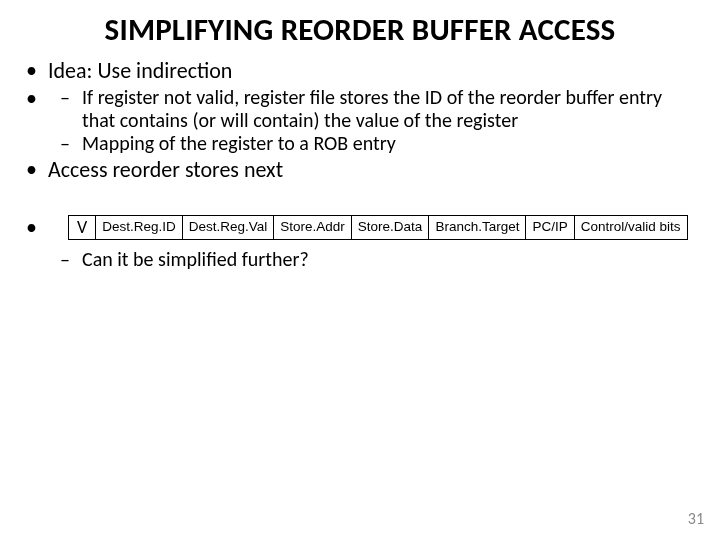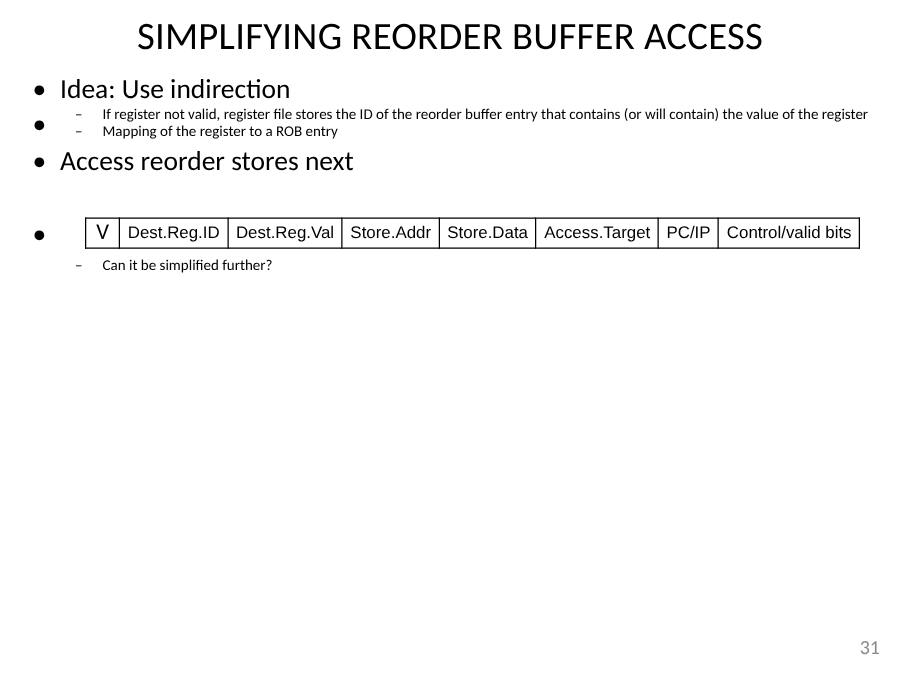--- a/index.html
+++ b/index.html
@@ -1,23 +1,23 @@
 <!DOCTYPE html>
 <html><head>
 <meta charset="utf-8">
 <style>
   * { box-sizing: border-box; margin: 0; padding: 0; }
   html, body { width: 720px; height: 540px; background: #fff; font-family: Calibri, "Segoe UI", Arial, sans-serif; color: #000; }
   .slide { width: 720px; height: 540px; position: relative; padding: 8px 22px 0 22px; }
-  .title { font-size: 31px; font-weight: 400; letter-spacing: 0.2px; text-align: center; margin-top: 2px; margin-bottom: 10px; }
+  .title { font-size: 31px; font-weight: 700; letter-spacing: 0.2px; text-align: center; margin-top: 2px; margin-bottom: 10px; }
   ul.lvl1 { list-style: none; padding-left: 26px; }
   ul.lvl1 > li { font-size: 22px; line-height: 1.18; margin-bottom: 0px; position: relative; }
   ul.lvl1 > li::before { content: "•"; position: absolute; left: -22px; top: 0; }
   ul.lvl2 { list-style: none; padding-left: 34px; margin-top: 2px; margin-bottom: 2px; }
-  ul.lvl2 > li { font-size: 12px; line-height: 1.15; position: relative; margin-bottom: 0px; }
+  ul.lvl2 > li { font-size: 20px; line-height: 1.15; position: relative; margin-bottom: 0px; }
   ul.lvl2 > li::before { content: "–"; position: absolute; left: -22px; top: 0; }
   .gap { height: 20px; }
   .table-wrap { margin: 12px 0 8px 20px; }
   table.rob { border-collapse: collapse; }
   table.rob td { border: 1px solid #000; font-family: Liberation Sans, sans-serif; font-size: 13.5px; padding: 3px 6px; white-space: nowrap; text-align: left; vertical-align: middle; height: 24px; }
   table.rob td.vcell { font-size: 18px; font-family: Calibri, Arial, sans-serif; padding: 0 8px; }
   .pagenum { position: absolute; right: 16px; bottom: 12px; font-size: 16px; color: #8a8a8a; font-family: Calibri, Arial, sans-serif; }
 </style>
 </head>
 <body>
@@ -43,21 +43,21 @@
 
       <div class="table-wrap">
         <table class="rob">
           <tbody>
               <tr>
             <td class="vcell">V</td>
             <td>Dest.Reg.ID</td>
             <td>Dest.Reg.Val</td>
             <td>Store.Addr</td>
             <td>Store.Data</td>
-            <td>Access.Target</td>
+            <td>Branch.Target</td>
             <td>PC/IP</td>
             <td>Control/valid bits</td>
           </tr>
         </tbody>
           </table>
       </div>
 
       <ul class="lvl2">
         <li>Can it be simplified further?</li>
       </ul>

